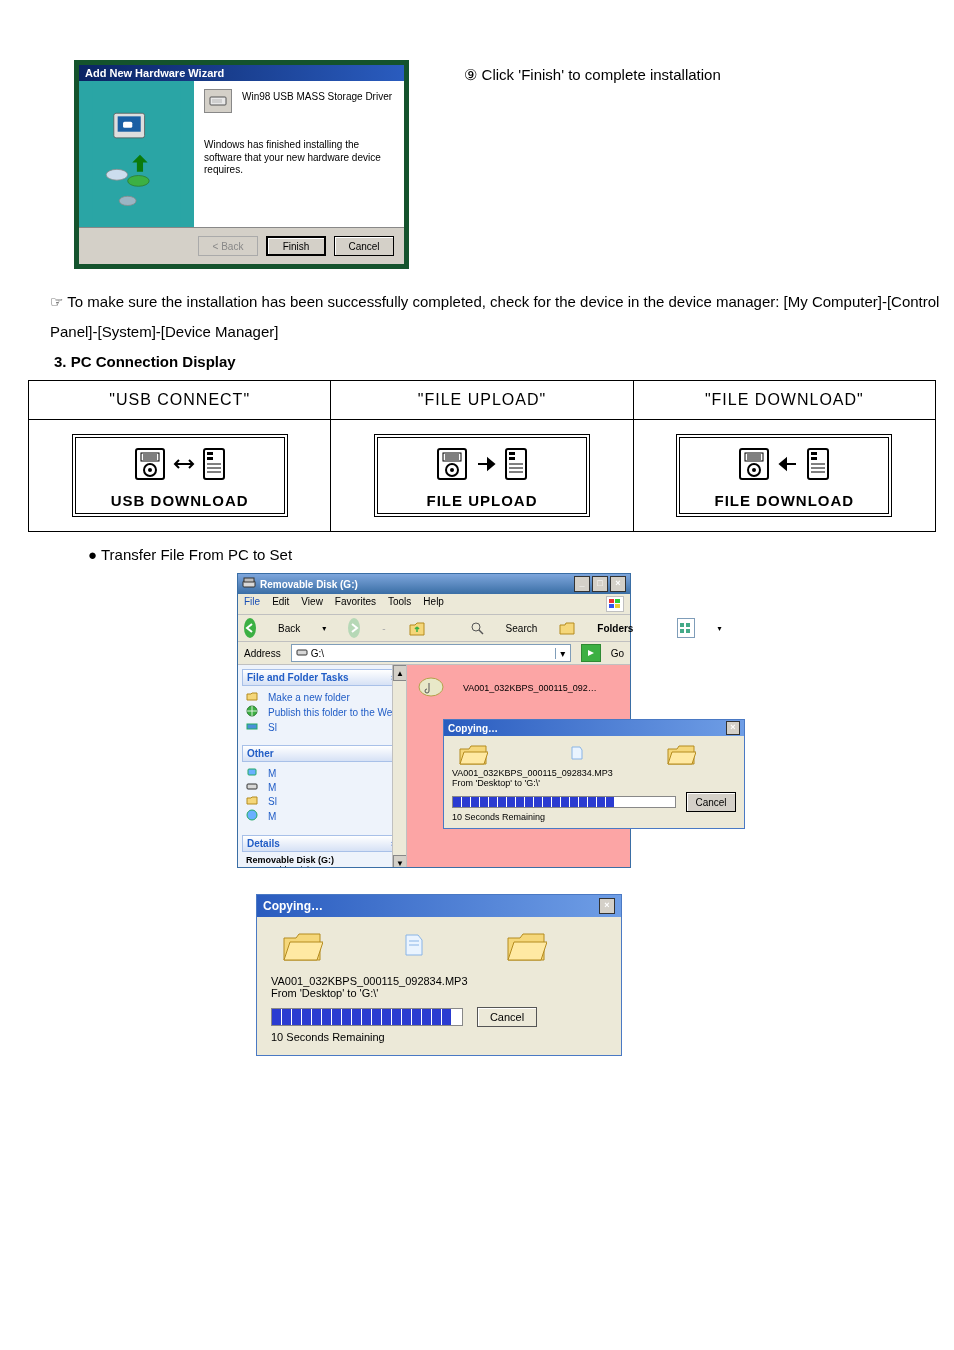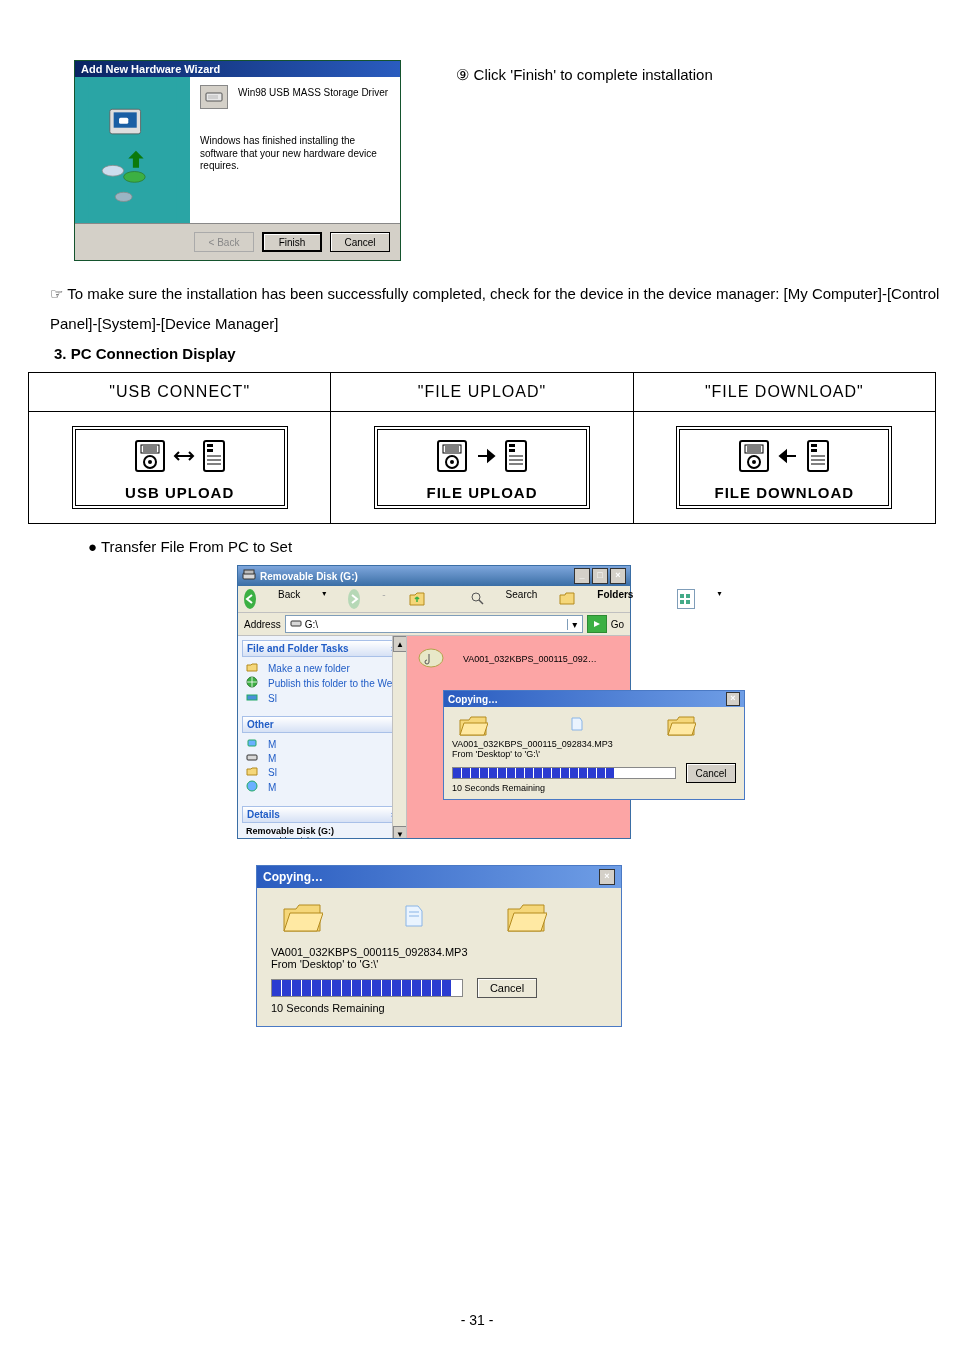--- a/index.html
+++ b/index.html
@@ -18,21 +18,21 @@
   }
   .top-row {
     display: flex;
     align-items: flex-start;
     gap: 55px;
     margin-bottom: 18px;
   }
   
   .wizard {
     width: 325px;
-    border: 1px solid #14532d;
+    border: 5px solid #14532d;
     background: #be185d;
     font-size: 11px;
     margin-left: 64px;
   }
   .wizard-title {
     background: linear-gradient(to right, #0a2463, #2a5cbf);
     color: #fff;
     font-weight: bold;
     font-size: 11px;
     padding: 2px 6px;
@@ -153,28 +153,28 @@
   }
   .exp-title-controls { display:flex; gap:2px; }
   .tb-btn { width:14px; height:14px; background:#d4d0c8; border:1px solid #333; font-size:9px; line-height:12px; text-align:center; cursor:pointer;}
   .exp-menu {
     background:#ece9d8; padding:2px 6px; display:flex; gap:12px;
     border-bottom:1px solid #c0c0c0; font-size:10px;
   }
   .exp-menu span.first{ color:#1a4fb4; }
   .exp-menu-logo { margin-left:auto; width:16px; height:14px; background:#fff; border:1px solid #c0c0c0; display:flex; align-items:center; justify-content:center; }
   .exp-toolbar {
-    display:flex; gap:22px; padding:3px 6px;
+    display:flex; align-items:center; gap:22px; padding:3px 6px;
     border-bottom:1px solid #c0c0c0; background:#ece9d8;
   }
   .circ-btn { width:20px; height:20px; border-radius:50%; display:flex; align-items:center; justify-content:center; color:#fff; font-size:12px; cursor:pointer;}
   .circ-back{ background:#3cb043;}
   .circ-fwd { background:#b6d8b6;}
   .tb-ico { width:18px; height:18px; display:flex; align-items:center; justify-content:center;}
-  .exp-address { display:flex; align-items:center; gap:4px; padding:2px 6px; border-bottom:1px solid #c0c0c0;}
+  .exp-address { display:flex; align-items:center; gap:10px; padding:2px 6px; border-bottom:1px solid #c0c0c0;}
   .addr-input { flex:1; height:16px; border:1px solid #7f9db9; background:#fff; font-size:10px; padding-left:4px; display:flex; align-items:center; justify-content:space-between;}
   .go-btn { background:#3cb043; color:#fff; width:18px; height:16px; border:1px solid #2e8a33; display:flex; align-items:center; justify-content:center; cursor:pointer;}
   .exp-body { display:flex; height:202px; background:#fca5a5; }
   .exp-side {
     width:160px; background:#eef3fb; border-right:1px solid #c0c0c0;
     padding:4px; overflow:hidden; position:relative;
   }
   .task-head {
     background:linear-gradient(to bottom,#fff,#d6e1f5);
     border:1px solid #a8c0e8; color:#215dc6; font-weight:bold;
@@ -305,21 +305,21 @@
                   </svg></span>
             <span><svg width="26" height="36" viewBox="0 0 26 36">
       <rect x="3" y="3" width="20" height="30" rx="2" fill="#fff" stroke="#000" stroke-width="2"></rect>
       <rect x="6" y="6" width="6" height="3" fill="#000"></rect>
       <rect x="6" y="11" width="6" height="3" fill="#000"></rect>
       <line x1="6" y1="18" x2="20" y2="18" stroke="#000"></line>
       <line x1="6" y1="22" x2="20" y2="22" stroke="#000"></line>
       <line x1="6" y1="26" x2="20" y2="26" stroke="#000"></line>
       </svg></span>
               </div>
-        <div class="lcd-label">USB UPLOAD</div>
+        <div class="lcd-label">USB DOWNLOAD</div>
       </div></td>
           <td class="lcd-cell"><div class="lcd-box">
         <div class="lcd-icons">
                 <span><svg width="34" height="36" viewBox="0 0 34 36">
       <rect x="3" y="3" width="28" height="30" rx="2" fill="#fff" stroke="#000" stroke-width="2"></rect>
       <rect x="8" y="7" width="18" height="8" fill="#fff" stroke="#000"></rect>
       <line x1="10" y1="9" x2="24" y2="9" stroke="#000"></line>
                     <line x1="10" y1="11" x2="24" y2="11" stroke="#000"></line>
                     <line x1="10" y1="13" x2="24" y2="13" stroke="#000"></line>
       <circle cx="17" cy="24" r="6" fill="#fff" stroke="#000" stroke-width="2"></circle>
@@ -380,20 +380,36 @@
             </svg>
         </span>
         <span>Removable Disk (G:)</span>
       </span>
       <span class="exp-title-controls">
         <span class="tb-btn">_</span>
         <span class="tb-btn">□</span>
         <span class="tb-btn">×</span>
       </span>
     </div>
+    <div class="exp-menu" id="exp-menu">
+        <span class="first">File</span>
+        <span>Edit</span>
+        <span>View</span>
+        <span>Favorites</span>
+        <span>Tools</span>
+        <span>Help</span>
+        <span class="exp-menu-logo">
+          <svg width="12" height="10" viewBox="0 0 12 10">
+            <rect width="5" height="4" x="0" y="0" fill="#e33"></rect>
+            <rect width="5" height="4" x="6" y="0" fill="#3c3"></rect>
+            <rect width="5" height="4" x="0" y="5" fill="#35e"></rect>
+            <rect width="5" height="4" x="6" y="5" fill="#ec3"></rect>
+          </svg>
+        </span>
+      </div>
     <div class="exp-toolbar">
       <span class="circ-btn circ-back">
         <svg width="12" height="12" viewBox="0 0 12 12">
             <path d="M8 2 L3 6 L8 10" stroke="#fff" stroke-width="2" fill="none"></path>
           </svg>
       </span>
       <span style="font-size:10px;">Back</span>
       <span style="font-size:8px;">▾</span>
       <span class="circ-btn circ-fwd">
         <svg width="12" height="12" viewBox="0 0 12 12">
@@ -626,14 +642,13 @@
             <div class="blk"></div>
             <div class="blk"></div>
             <div class="blk"></div>
           </div>
         <button class="big-cancel">Cancel</button>
       </div>
       <div style="margin-top:4px;">10 Seconds Remaining</div>
     </div>
   </div>
 
-  <div class="page-num">- 31 -</div>
 </div>
 
 </body></html>

